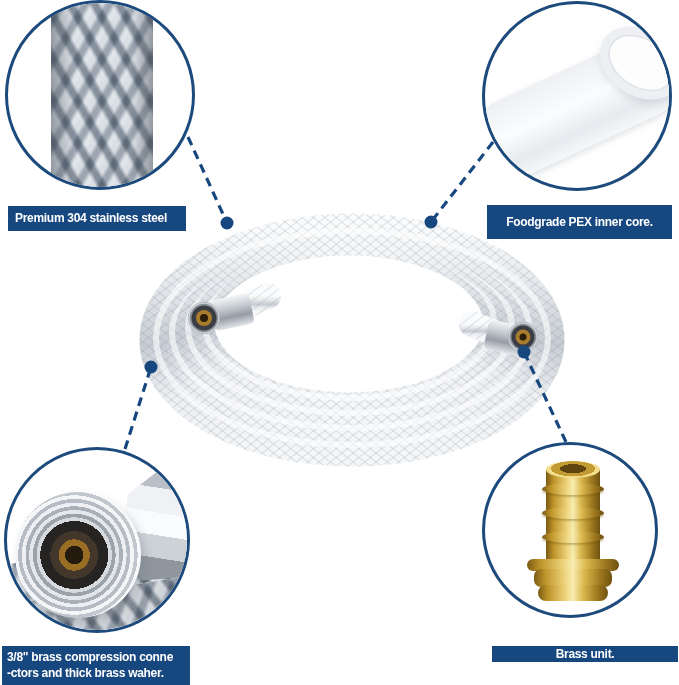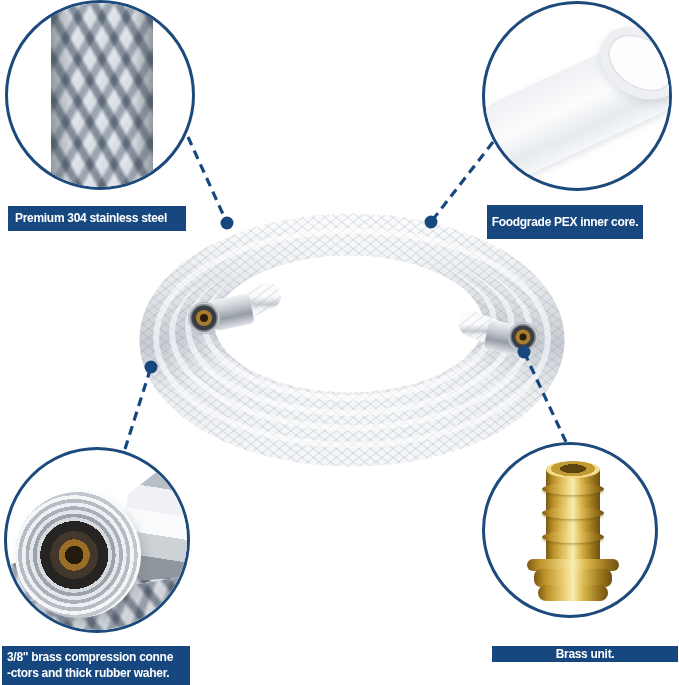--- a/index.html
+++ b/index.html
@@ -56,21 +56,21 @@
            box-shadow:0 2px 2px rgba(110,82,17,.35);}
   .br-lip{left:42px;top:114px;width:92px;height:12px;border-radius:6px;}
   .br-mid{left:49px;top:124px;width:78px;height:18px;border-radius:7px;}
   .br-base{left:53px;top:140px;width:70px;height:16px;border-radius:8px;}
   
   .label{position:absolute;background:#17477f;color:#ffffff;z-index:6;
     font-weight:bold;font-size:12px;line-height:16px;letter-spacing:-0.3px;
     box-sizing:border-box;overflow:hidden;}
   .label .ln{display:block;white-space:nowrap;}
   #label-tl{left:8px;top:206px;width:178px;padding:4px 6px 5px 7px;text-align:left;}
-  #label-tr{left:487px;top:205px;width:156px;padding:9px 0;text-align:center;}
+  #label-tr{left:487px;top:205px;width:185px;padding:9px 0;text-align:center;}
   #label-bl{left:2px;top:646px;width:188px;padding:3px 4px 4px 5px;text-align:left;}
   #label-br{left:492px;top:646px;width:186px;padding:0 0;text-align:center;}
   
   #stage{position:absolute;left:0;top:0;width:679px;height:685px;z-index:4;pointer-events:none;}
 </style>
 </head>
 <body>
 
 <div class="canvas">
 
@@ -196,19 +196,19 @@
   </svg>
 
   <div class="label" id="label-tl">
     <span class="ln">Premium 304 stainless steel</span>
   </div>
   <div class="label" id="label-tr">
     <span class="ln" style="white-space:normal">Foodgrade PEX inner core.</span>
   </div>
   <div class="label" id="label-bl">
     <span class="ln">3/8" brass compression conne</span>
-    <span class="ln">-ctors and thick rubber waher.</span>
+    <span class="ln">-ctors and thick brass waher.</span>
   </div>
   <div class="label" id="label-br">
     <span class="ln" style="white-space:normal">Brass unit.</span>
   </div>
 
 </div>
 
 </body></html>

